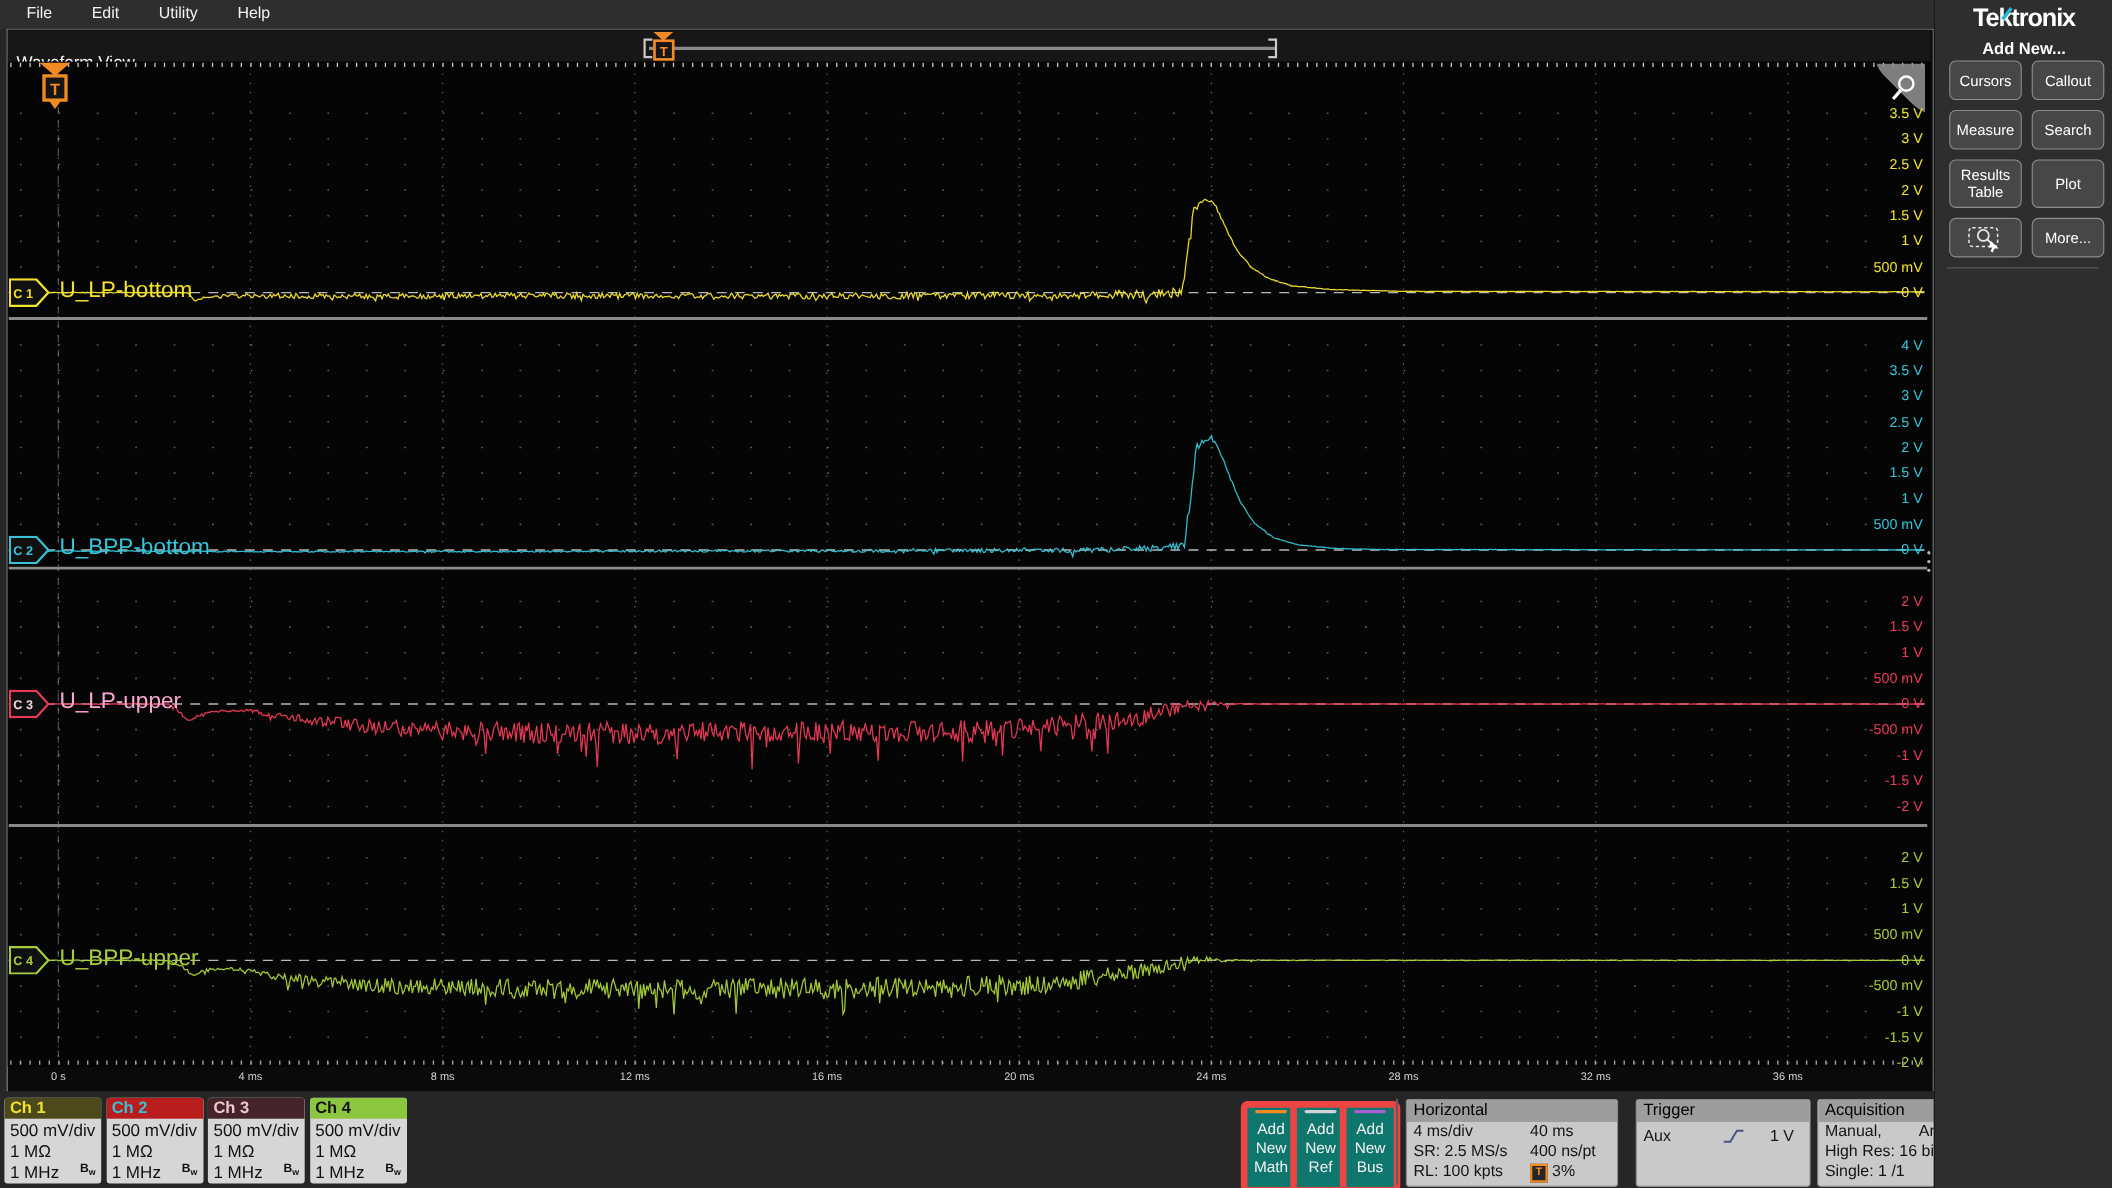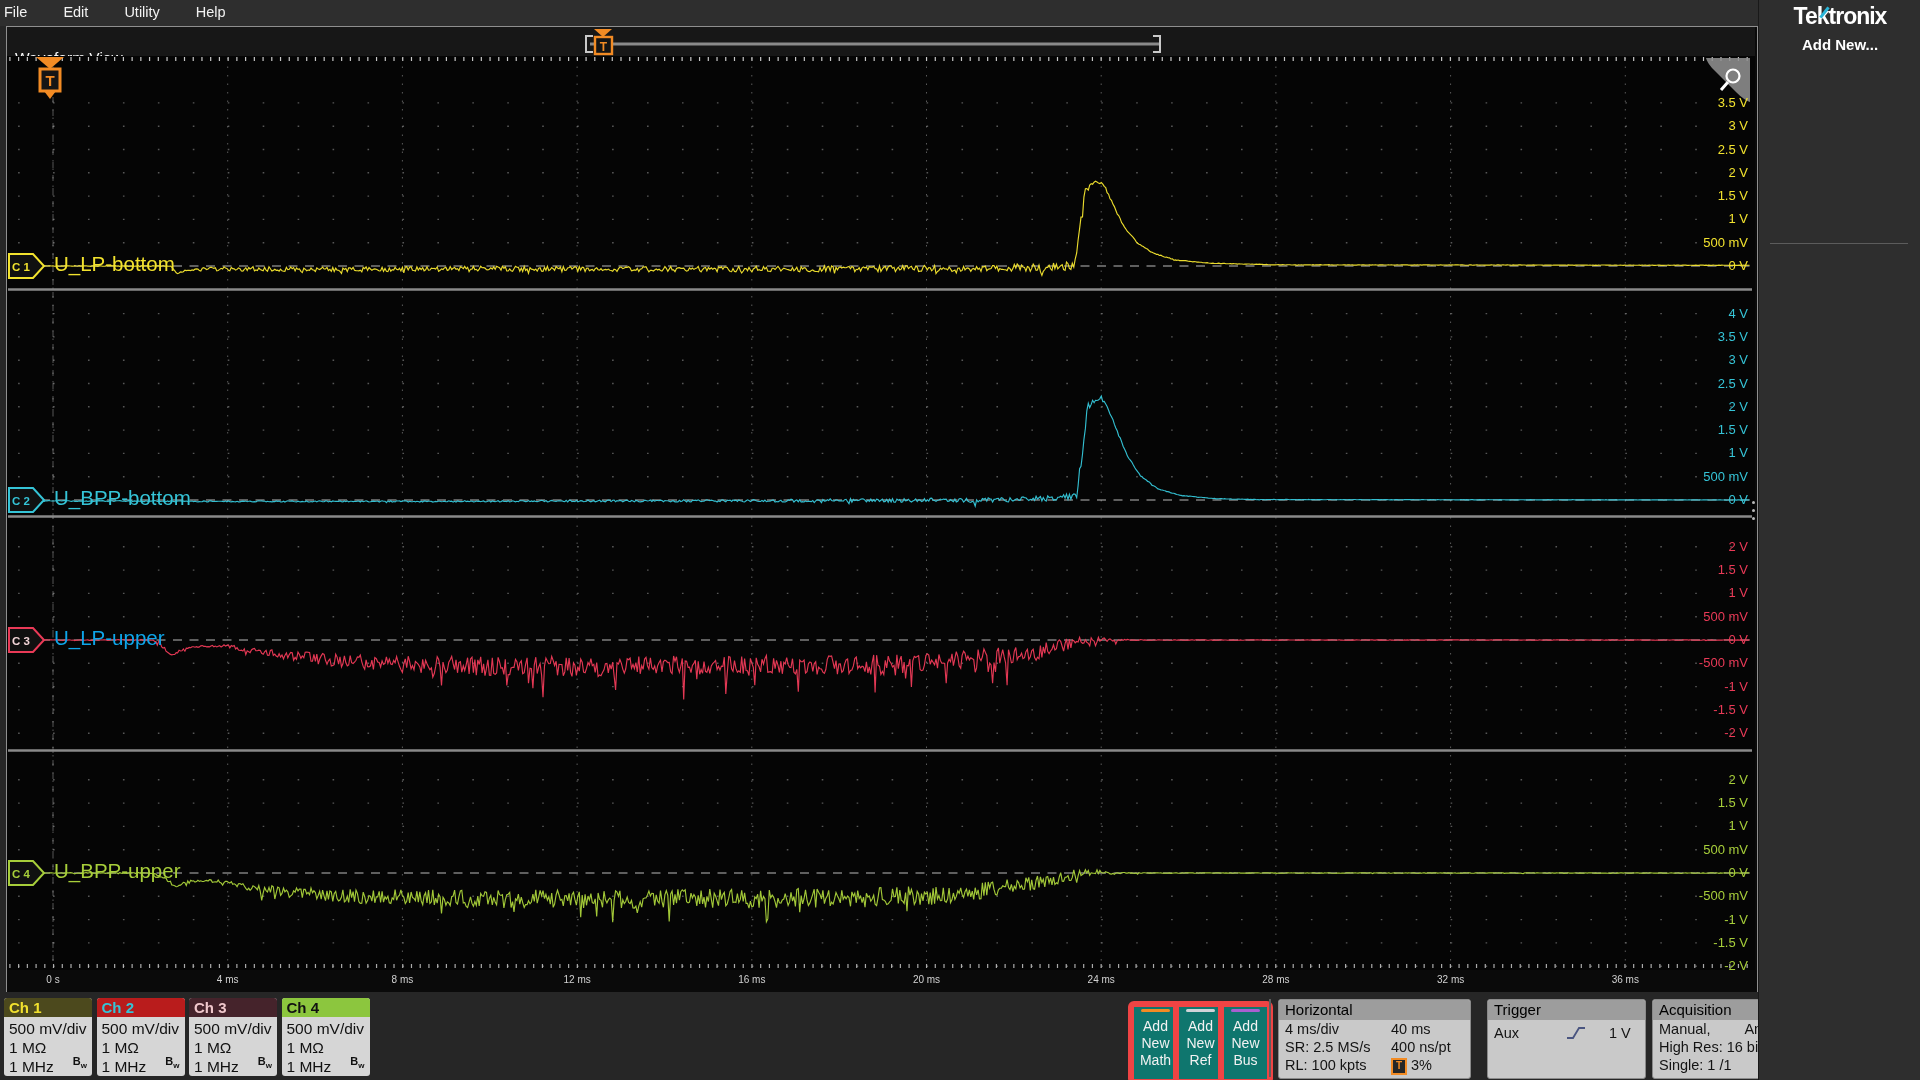--- a/index.html
+++ b/index.html
@@ -50,25 +50,42 @@
   #stopped{position:absolute;left:1818px;top:9px;width:97px;height:35px;background:#e8191f;border-radius:8px;
      color:#fff;font-weight:bold;font-size:16px;text-align:center;line-height:35px;cursor:pointer;}
   #datetime{position:absolute;left:1818px;top:49px;width:97px;height:36px;background:#d6d6d6;border-radius:4px;
      color:#111;font-size:14.5px;text-align:center;line-height:17px;padding-top:1px;}
   .t-icon{display:inline-block;width:12px;height:13px;border:2px solid #f28b24;background:#262626;color:#f28b24;
      font-size:10px;font-weight:bold;text-align:center;line-height:12px;margin:2px 4px 0 0;}
 </style>
 </head>
 <body>
 
-<div class="abs" id="menubar"><span class="menu-item" style="margin-left: 4px;">File</span><span class="menu-item" style="margin-left: 36px;">Edit</span><span class="menu-item" style="margin-left: 36px;">Utility</span><span class="menu-item" style="margin-left: 36px;">Help</span></div>
+<div class="abs" id="menubar"><span class="menu-item" style="margin-left: 24px;">File</span><span class="menu-item" style="margin-left: 36px;">Edit</span><span class="menu-item" style="margin-left: 36px;">Utility</span><span class="menu-item" style="margin-left: 36px;">Help</span></div>
 
 <div class="abs" id="right-panel">
   <div id="logo"><span>Te</span><span class="k">k</span><span>tronix</span></div>
   <div id="addnew-heading">Add New...</div>
+  <div id="rp-grid">
+      <div class="rp-btn">Cursors</div>
+      <div class="rp-btn">Callout</div>
+      <div class="rp-btn">Measure</div>
+      <div class="rp-btn">Search</div>
+      <div class="rp-btn" style="min-height: 38px;">Results Table</div>
+      <div class="rp-btn">Plot</div>
+      <div class="rp-btn">
+        <svg width="36" height="28">
+          <rect x="3" y="5" width="26" height="17" rx="3" fill="none" stroke="#e8e8e8" stroke-width="1.4" stroke-dasharray="3 2.4"></rect>
+          <circle cx="16" cy="12" r="5" fill="none" stroke="#e8e8e8" stroke-width="1.6"></circle>
+          <line x1="19.5" y1="15.5" x2="23" y2="19" stroke="#e8e8e8" stroke-width="1.8"></line>
+          <polygon points="23,17 30,24 26.2,24 24.6,27.6 22.6,26.4 24.2,23 21,23" fill="#fff"></polygon>
+        </svg>
+      </div>
+      <div class="rp-btn">More...</div>
+    </div>
 </div>
 <div class="abs" id="rp-divider" style="z-index:12;"></div>
 
 <div class="abs" id="wf-frame"></div>
 <div class="abs" id="wf-titlebar">
   <span id="wf-title">Waveform View</span>
 </div>
 <div class="abs" id="graticule"></div>
 
 <div id="labels-layer">
@@ -105,21 +122,21 @@
     <span class="ytick" style="top: 608.7px; color: rgb(234, 58, 87);">500 mV</span>
     <span class="ytick" style="top: 632px; color: rgb(234, 58, 87);">0 V</span>
     <span class="ytick" style="top: 655.3px; color: rgb(234, 58, 87);">-500 mV</span>
     <span class="ytick" style="top: 678.6px; color: rgb(234, 58, 87);">-1 V</span>
     <span class="ytick" style="top: 701.9px; color: rgb(234, 58, 87);">-1.5 V</span>
     <span class="ytick" style="top: 725.2px; color: rgb(234, 58, 87);">-2 V</span>
     <div class="ch-marker" style="top: 627px;"><svg width="38" height="26">
         <polygon points="1,1 25,1 36,13 25,25 1,25" fill="#101010" stroke="#ea3a57" stroke-width="2"></polygon>
         <text x="13" y="17.5" text-anchor="middle" font-size="11.5" font-weight="bold" fill="#f2d5d8" font-family="Liberation Sans, sans-serif">C 3</text>
       </svg></div>
-    <span class="ch-trace-label" style="top: 626px; color: #0ea5e9;">U_LP-upper</span>
+    <span class="ch-trace-label" style="top: 626px; color: #f9a8d4;">U_LP-upper</span>
     <span class="ytick" style="top: 771.8px; color: rgb(167, 206, 58);">2 V</span>
     <span class="ytick" style="top: 795.1px; color: rgb(167, 206, 58);">1.5 V</span>
     <span class="ytick" style="top: 818.4px; color: rgb(167, 206, 58);">1 V</span>
     <span class="ytick" style="top: 841.7px; color: rgb(167, 206, 58);">500 mV</span>
     <span class="ytick" style="top: 865px; color: rgb(167, 206, 58);">0 V</span>
     <span class="ytick" style="top: 888.3px; color: rgb(167, 206, 58);">-500 mV</span>
     <span class="ytick" style="top: 911.6px; color: rgb(167, 206, 58);">-1 V</span>
     <span class="ytick" style="top: 934.9px; color: rgb(167, 206, 58);">-1.5 V</span>
     <span class="ytick" style="top: 958.2px; color: rgb(167, 206, 58);">-2 V</span>
     <div class="ch-marker" style="top: 860px;"><svg width="38" height="26">

